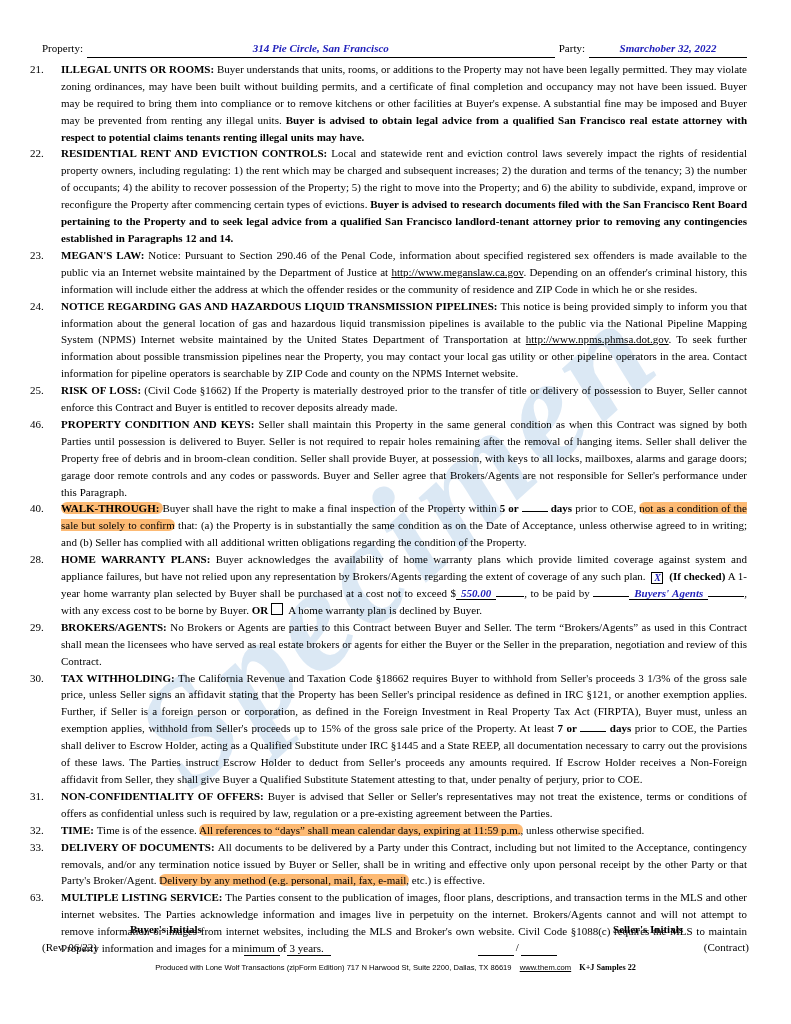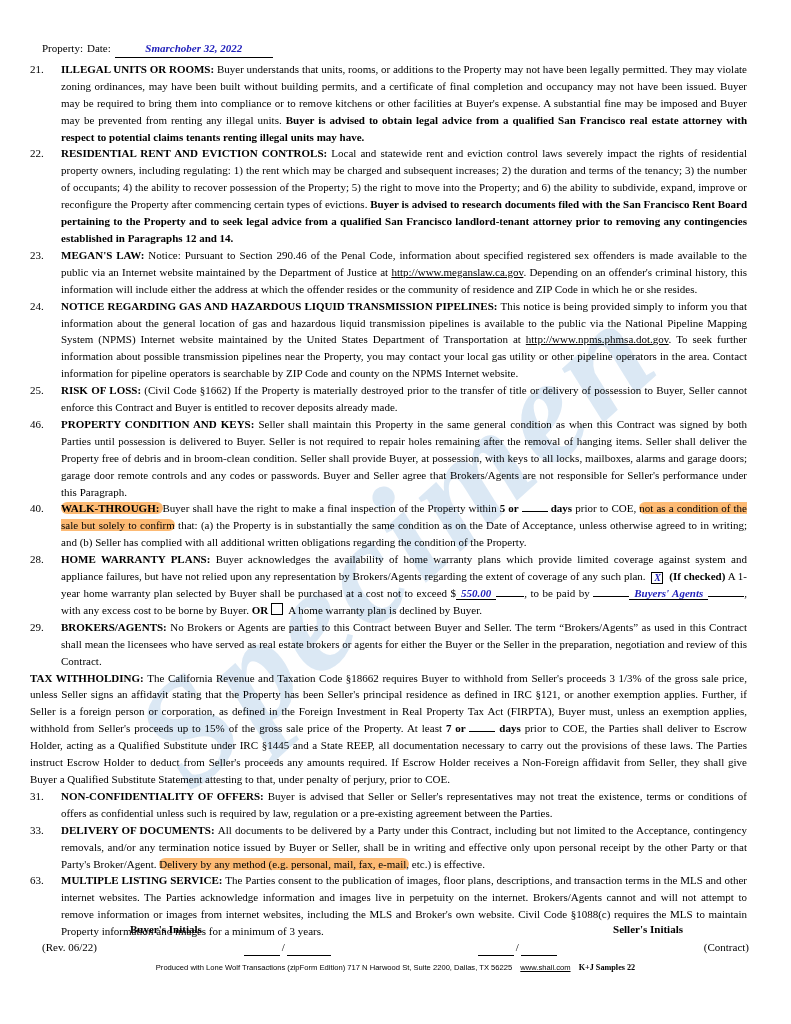--- a/index.html
+++ b/index.html
@@ -47,21 +47,24 @@
 </style>
 </head>
 <body>
 
 <div class="page">
   <div class="watermark">Specimen</div>
 
   <div class="content">
     <div class="header">
       <span class="hlabel">Property:</span>
-      <span class="hlabel">Date:</span>
+      <span class="hline">
+        <span class="fillval">314 Pie Circle, San Francisco</span>
+      </span>
+      <span class="hlabel">Party:</span>
       <span class="hline date">
         <span class="fillval">Smarchober 32, 2022</span>
       </span>
     </div>
 
     <div class="paras" id="paras">
         <div class="para">
           <span class="pnum">21.</span>
           <div class="pbody"><span class="b">ILLEGAL UNITS OR ROOMS: </span><span class="">Buyer understands that units, rooms, or additions to the Property may not have been legally permitted. They may violate zoning ordinances, may have been built without building permits, and a certificate of final completion and occupancy may not have been issued. Buyer may be required to bring them into compliance or to remove kitchens or other facilities at Buyer's expense. A substantial fine may be imposed and Buyer may be prevented from renting any illegal units. </span><span class="b">Buyer is advised to obtain legal advice from a qualified San Francisco real estate attorney with respect to potential claims tenants renting illegal units may have.</span></div>
         </div>
@@ -91,25 +94,30 @@
         </div>
         <div class="para">
           <span class="pnum">28.</span>
           <div class="pbody"><span class="b">HOME WARRANTY PLANS: </span><span class="">Buyer acknowledges the availability of home warranty plans which provide limited coverage against system and appliance failures, but have not relied upon any representation by Brokers/Agents regarding the extent of coverage of any such plan. </span><span class="cb checked">X</span><span class=""> </span><span class="b">(If checked)</span><span class=""> A 1-year home warranty plan selected by Buyer shall be purchased at a cost not to exceed $</span><span class="fill">550.00</span><span class="blank" style="width: 28px;"></span><span class="">, to be paid by </span><span class="blank" style="width: 36px;"></span><span class="fill">Buyers' Agents</span><span class="blank" style="width: 36px;"></span><span class="">, with any excess cost to be borne by Buyer. </span><span class="b">OR</span><span class="cb"></span><span class=""> A home warranty plan is declined by Buyer.</span></div>
         </div>
         <div class="para">
           <span class="pnum">29.</span>
           <div class="pbody"><span class="b">BROKERS/AGENTS: </span><span class="">No Brokers or Agents are parties to this Contract between Buyer and Seller. The term “Brokers/Agents” as used in this Contract shall mean the licensees who have served as real estate brokers or agents for either the Buyer or the Seller in the preparation, negotiation and review of this Contract.</span></div>
         </div>
         <div class="para">
+          <span class="pnum">30.</span>
           <div class="pbody"><span class="b">TAX WITHHOLDING: </span><span class="">The California Revenue and Taxation Code §18662 requires Buyer to withhold from Seller's proceeds 3 1/3% of the gross sale price, unless Seller signs an affidavit stating that the Property has been Seller's principal residence as defined in IRC §121, or another exemption applies. Further, if Seller is a foreign person or corporation, as defined in the Foreign Investment in Real Property Tax Act (FIRPTA), Buyer must, unless an exemption applies, withhold from Seller's proceeds up to 15% of the gross sale price of the Property. At least </span><span class="b">7 or </span><span class="blank" style="width: 26px;"></span><span class="b"> days </span><span class="">prior to COE, the Parties shall deliver to Escrow Holder, acting as a Qualified Substitute under IRC §1445 and a State REEP, all documentation necessary to carry out the provisions of these laws. The Parties instruct Escrow Holder to deduct from Seller's proceeds any amounts required. If Escrow Holder receives a Non-Foreign affidavit from Seller, they shall give Buyer a Qualified Substitute Statement attesting to that, under penalty of perjury, prior to COE.</span></div>
         </div>
         <div class="para">
           <span class="pnum">31.</span>
           <div class="pbody"><span class="b">NON-CONFIDENTIALITY OF OFFERS: </span><span class="">Buyer is advised that Seller or Seller's representatives may not treat the existence, terms or conditions of offers as confidential unless such is required by law, regulation or a pre-existing agreement between the Parties.</span></div>
+        </div>
+        <div class="para">
+          <span class="pnum">32.</span>
+          <div class="pbody"><span class="b">TIME: </span><span class="">Time is of the essence. </span><span class="hl">All references to “days” shall mean calendar days, expiring at 11:59 p.m.,</span><span class=""> unless otherwise specified.</span></div>
         </div>
         <div class="para">
           <span class="pnum">33.</span>
           <div class="pbody"><span class="b">DELIVERY OF DOCUMENTS: </span><span class="">All documents to be delivered by a Party under this Contract, including but not limited to the Acceptance, contingency removals, and/or any termination notice issued by Buyer or Seller, shall be in writing and effective only upon personal receipt by the other Party or that Party's Broker/Agent. </span><span class="hl">Delivery by any method (e.g. personal, mail, fax, e-mail,</span><span class=""> etc.) is effective.</span></div>
         </div>
         <div class="para">
           <span class="pnum">63.</span>
           <div class="pbody"><span class="b">MULTIPLE LISTING SERVICE: </span><span class="">The Parties consent to the publication of images, floor plans, descriptions, and transaction terms in the MLS and other internet websites. The Parties acknowledge information and images live in perpetuity on the internet. Brokers/Agents cannot and will not attempt to remove information or images from internet websites, including the MLS and Broker's own website. Civil Code §1088(c) requires the MLS to maintain Property information and images for a minimum of 3 years.</span></div>
         </div>
       </div>
@@ -128,18 +136,18 @@
         <span class="blank" style="width:44px"></span>
       </span>
       <span class="iblanks">
         <span class="blank" style="width:36px"></span>
         <span>/</span>
         <span class="blank" style="width:36px"></span>
       </span>
       <span>(Contract)</span>
     </div>
     <div class="smallprint">
-      <span>Produced with Lone Wolf Transactions (zipForm Edition) 717 N Harwood St, Suite 2200, Dallas, TX  56225</span>
-      <span class="link">www.shall.com</span>
+      <span>Produced with Lone Wolf Transactions (zipForm Edition) 717 N Harwood St, Suite 2200, Dallas, TX  86619</span>
+      <span class="link">www.them.com</span>
       <span class="sp-tag">K+J Samples 22</span>
     </div>
   </div>
 </div>
 
 </body></html>

